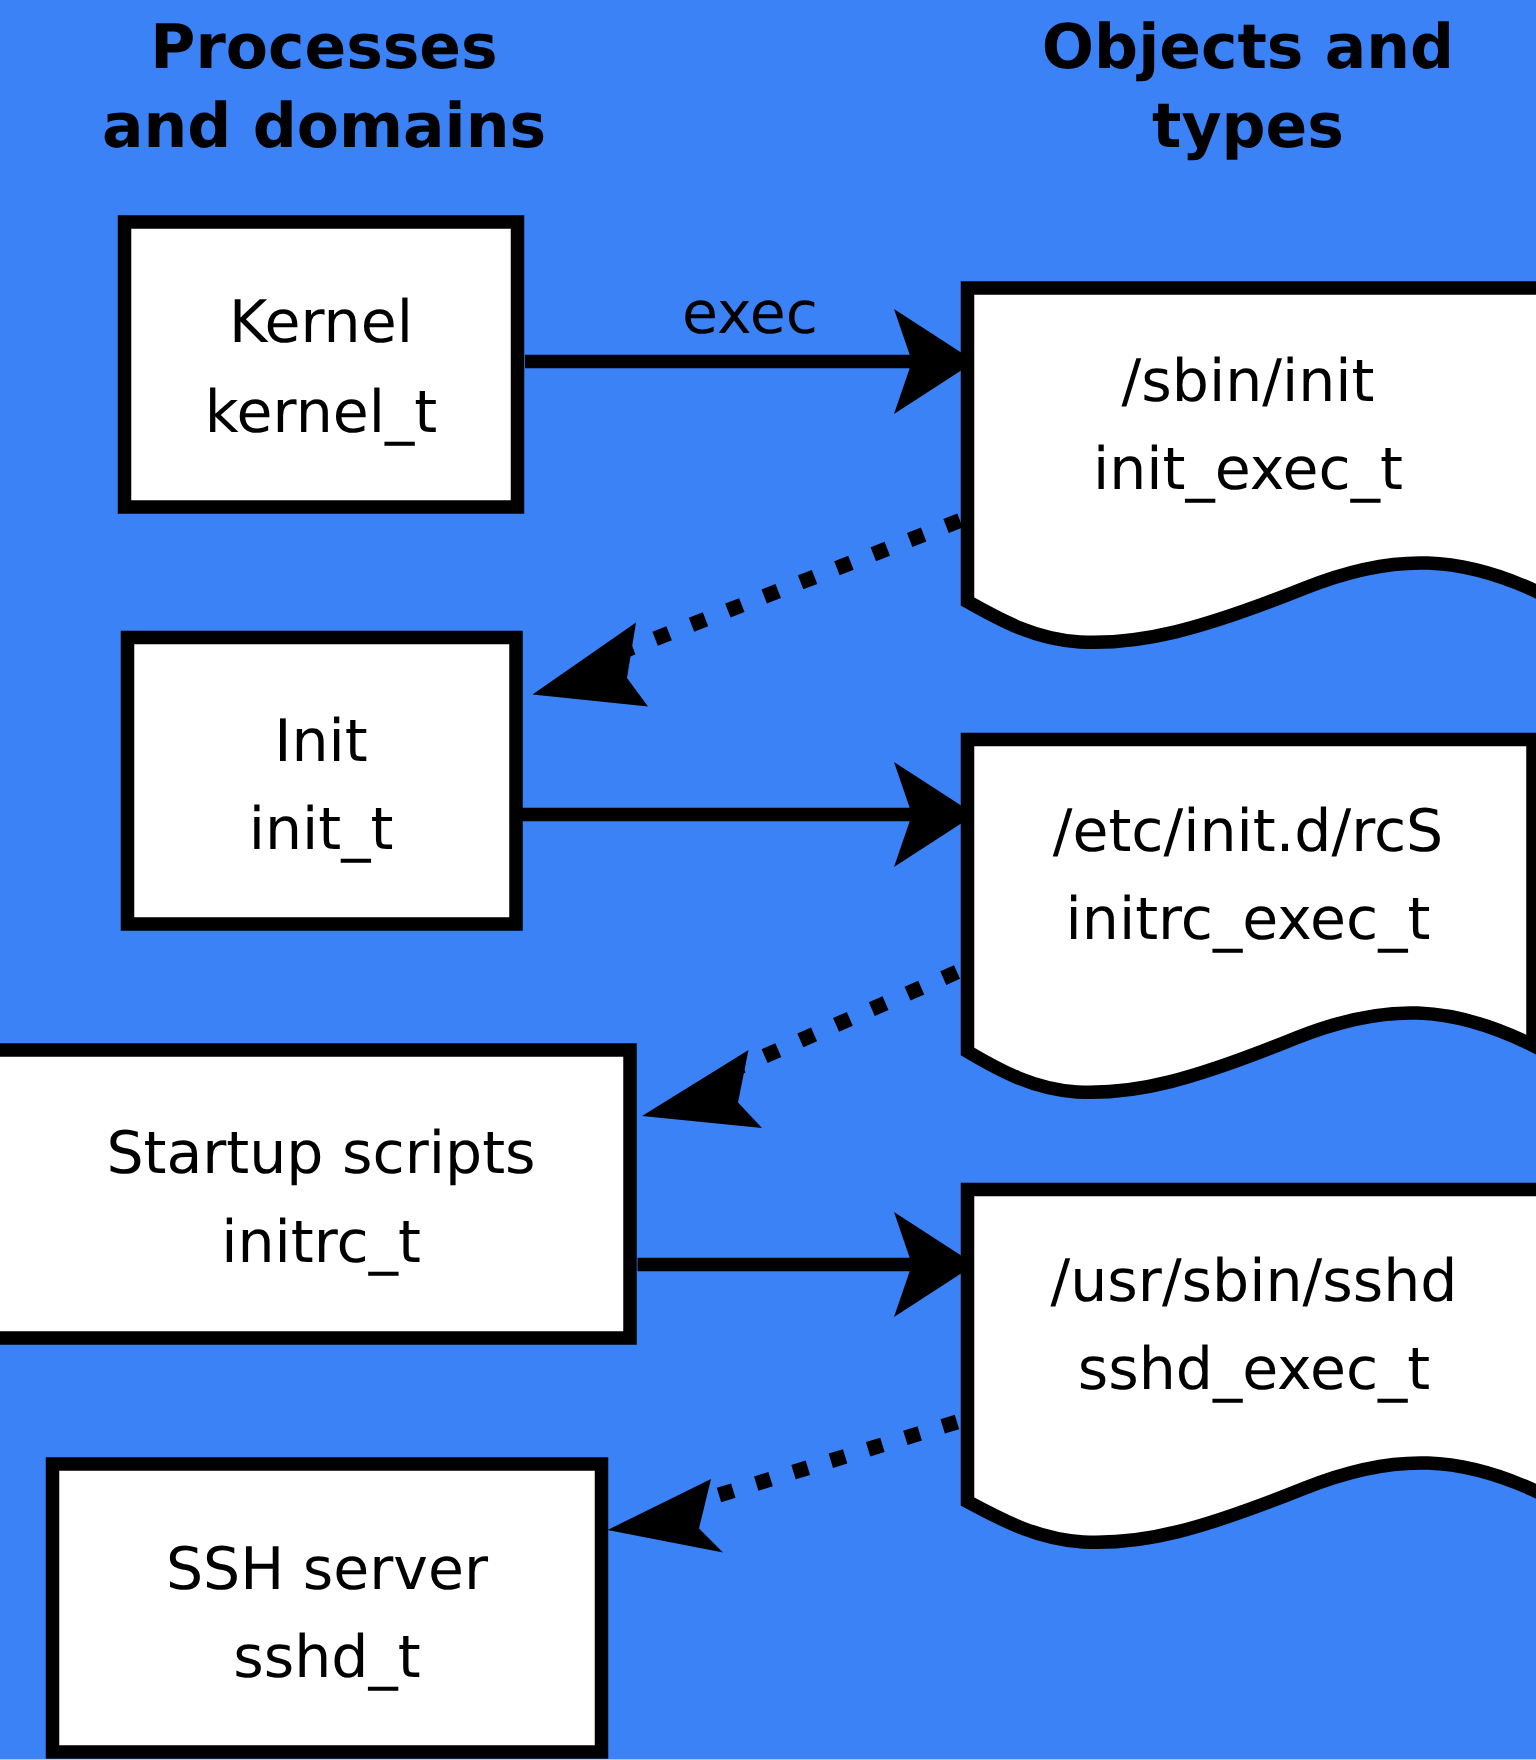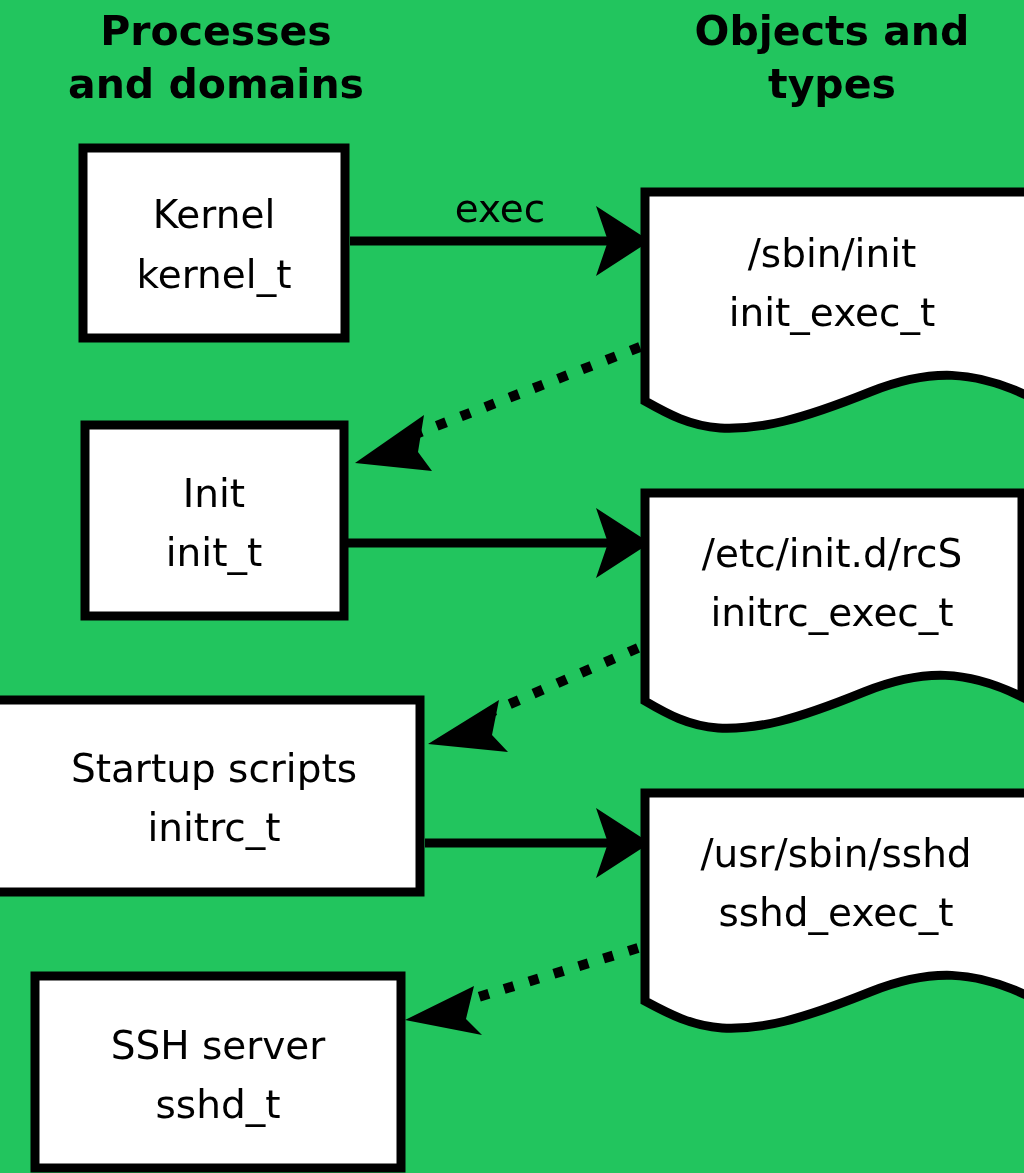--- a/index.html
+++ b/index.html
@@ -10,21 +10,21 @@
   body {
     width: 1024px;
     height: 1173px;
     overflow: hidden;
     font-family: "DejaVu Sans", sans-serif;
   }
   #diagram-root {
     position: relative;
     width: 1024px;
     height: 1173px;
-    background: #22c55e;
+    background: #3b82f6;
   }
   svg.diagram-canvas {
     display: block;
     width: 1024px;
     height: 1173px;
   }
   .col-header {
     font-family: "DejaVu Sans", sans-serif;
     font-weight: bold;
     font-size: 41px;

